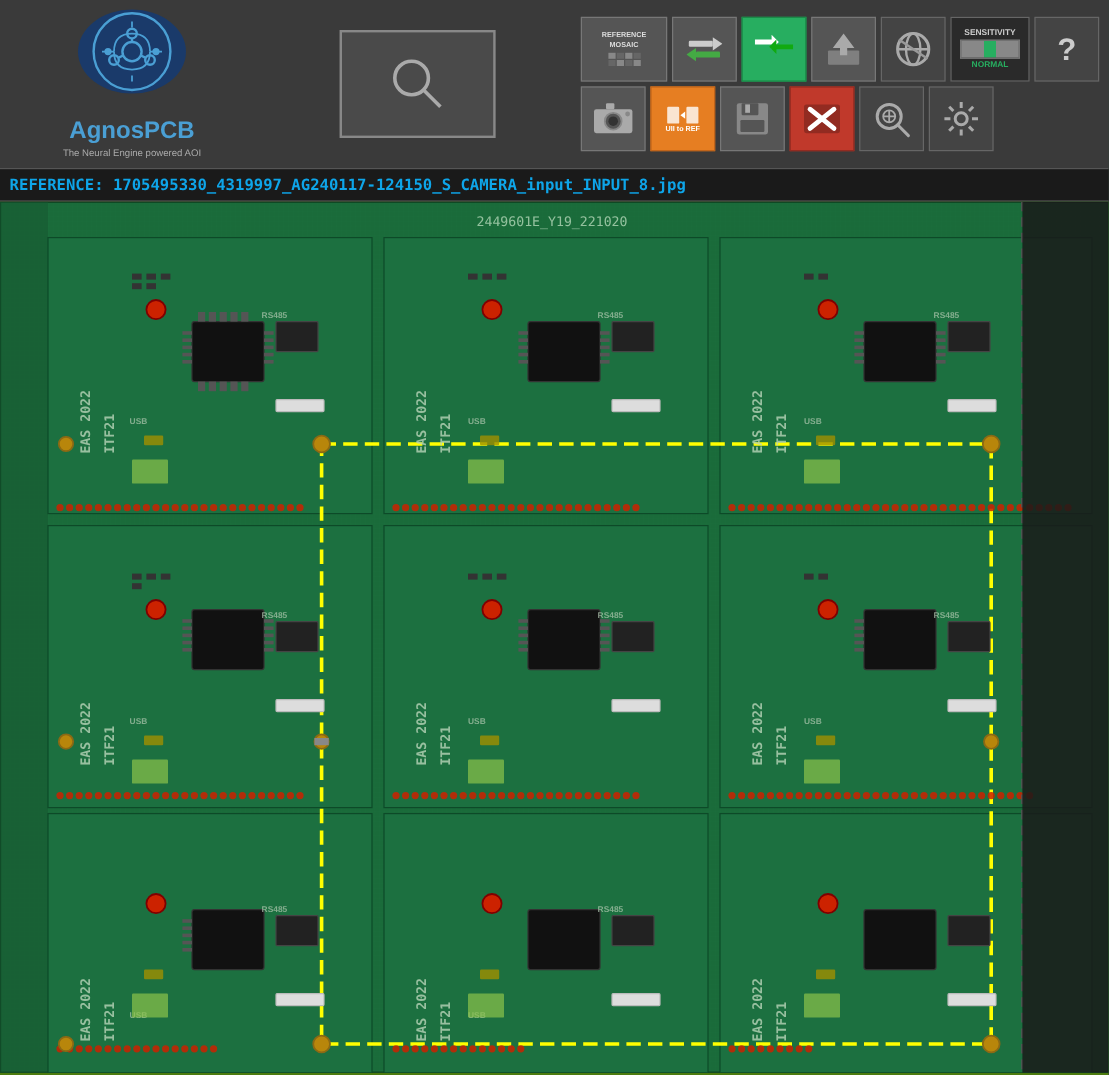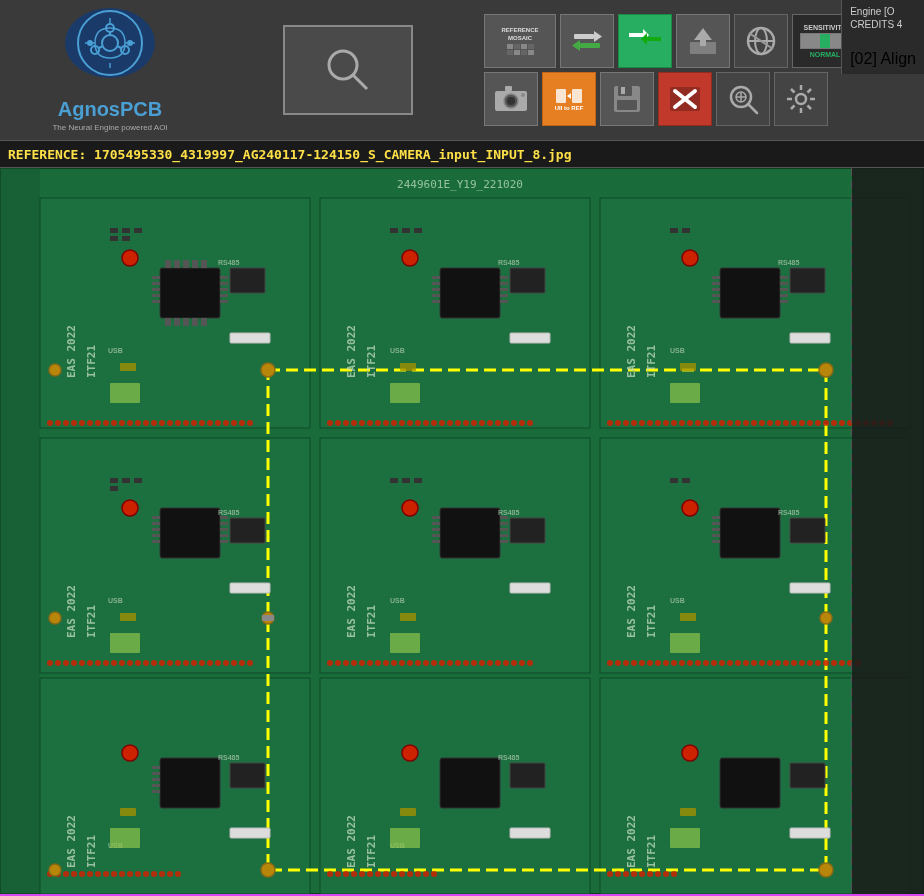--- a/index.html
+++ b/index.html
@@ -145,21 +145,21 @@
     #main-content {
       position: relative;
       flex: 1;
       overflow: hidden;
     }
 
     
     .pcb-view {
       width: 100%;
       height: 100%;
-      background: #d946ef;
+      background: #4d7c0f;
       position: relative;
       overflow: hidden;
     }
   </style>
 </head>
 <body>
 
 <div id="page-layout">
 
   <div id="header">
@@ -328,29 +328,24 @@
               <line x1="6" y1="6" x2="9.5" y2="9.5"></line>
               <line x1="22.5" y1="22.5" x2="26" y2="26"></line>
               <line x1="26" y1="6" x2="22.5" y2="9.5"></line>
               <line x1="9.5" y1="22.5" x2="6" y2="26"></line>
             </g>
           </svg>
         </div>
       </div>
     </div>
 
-    <div id="top-right" style="position:absolute;top:0;right:0;background:#2a2a2a;padding:6px 8px;min-width:70px;border-left:1px solid #555;">
-      <div style="color:#ccc;font-size:10px;">Engine [O</div>
-      <div style="color:#ccc;font-size:10px;margin-top:2px;">CREDITS 4</div>
-      <div style="margin-top:20px;">[02] Align</div>
-    </div>
   </div>
 
   <div id="ref-bar" style="background:#1a1a1a;padding:4px 8px;border-top:1px solid #555;">
-    <span id="ref-text" style="color:#fde047;font-size:13px;font-weight:bold;font-family:monospace;">REFERENCE: 1705495330_4319997_AG240117-124150_S_CAMERA_input_INPUT_8.jpg</span>
+    <span id="ref-text" style="color:#0ea5e9;font-size:13px;font-weight:bold;font-family:monospace;">REFERENCE: 1705495330_4319997_AG240117-124150_S_CAMERA_input_INPUT_8.jpg</span>
   </div>
 
   <div id="main-content" style="position:relative;flex:1;overflow:hidden;height:726px;">
     <div class="pcb-view">
 
       <svg width="924" height="726" viewBox="0 0 924 726" style="position:absolute;top:0;left:0;">
 
         <rect width="924" height="726" fill="#1a6b3a"></rect>
 
         <defs>

